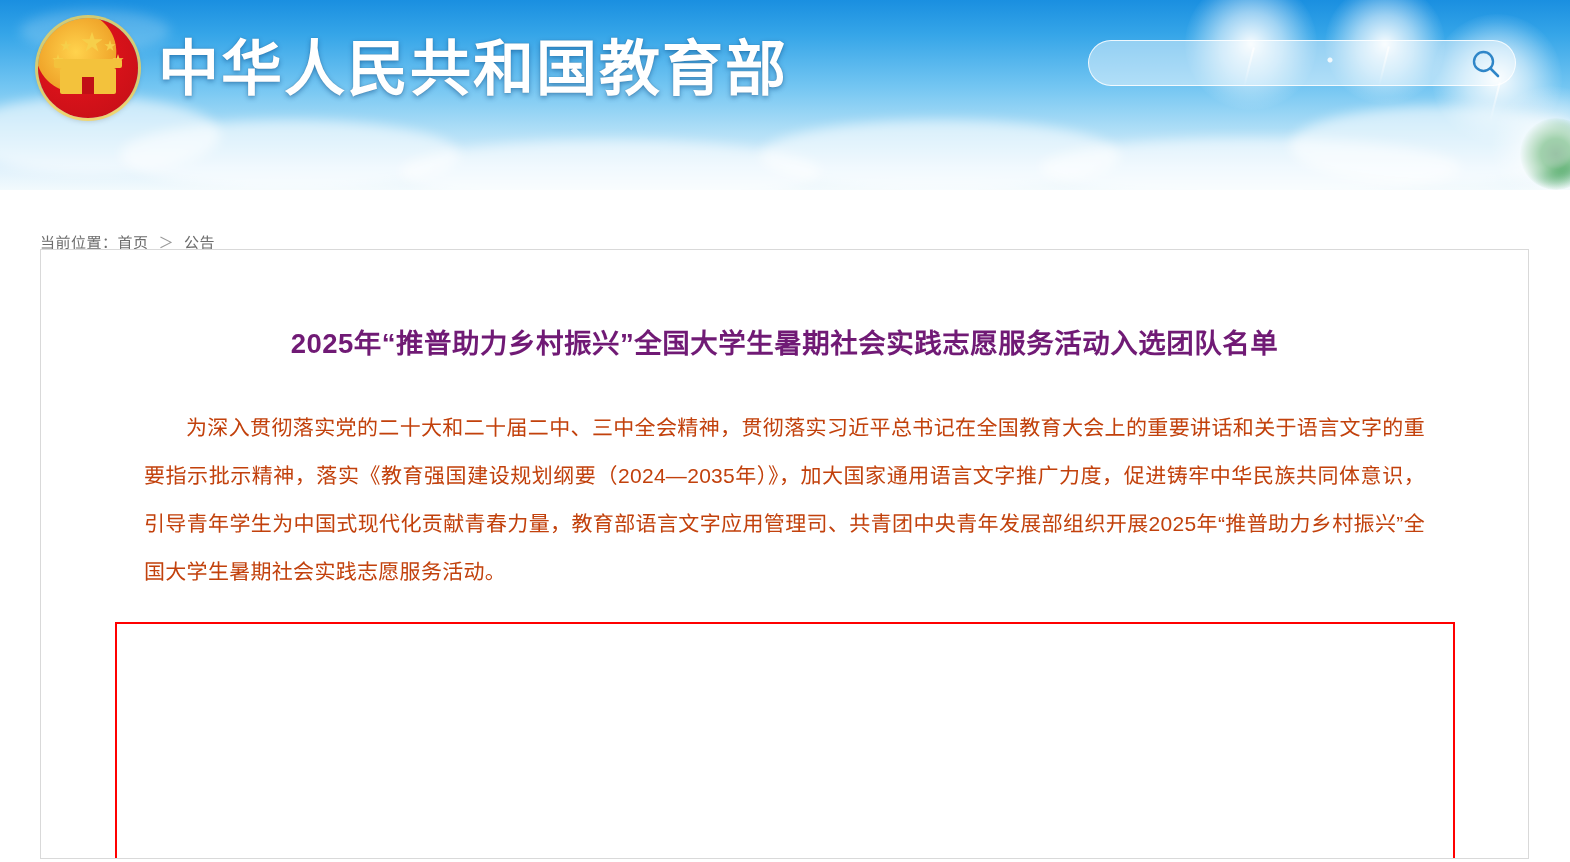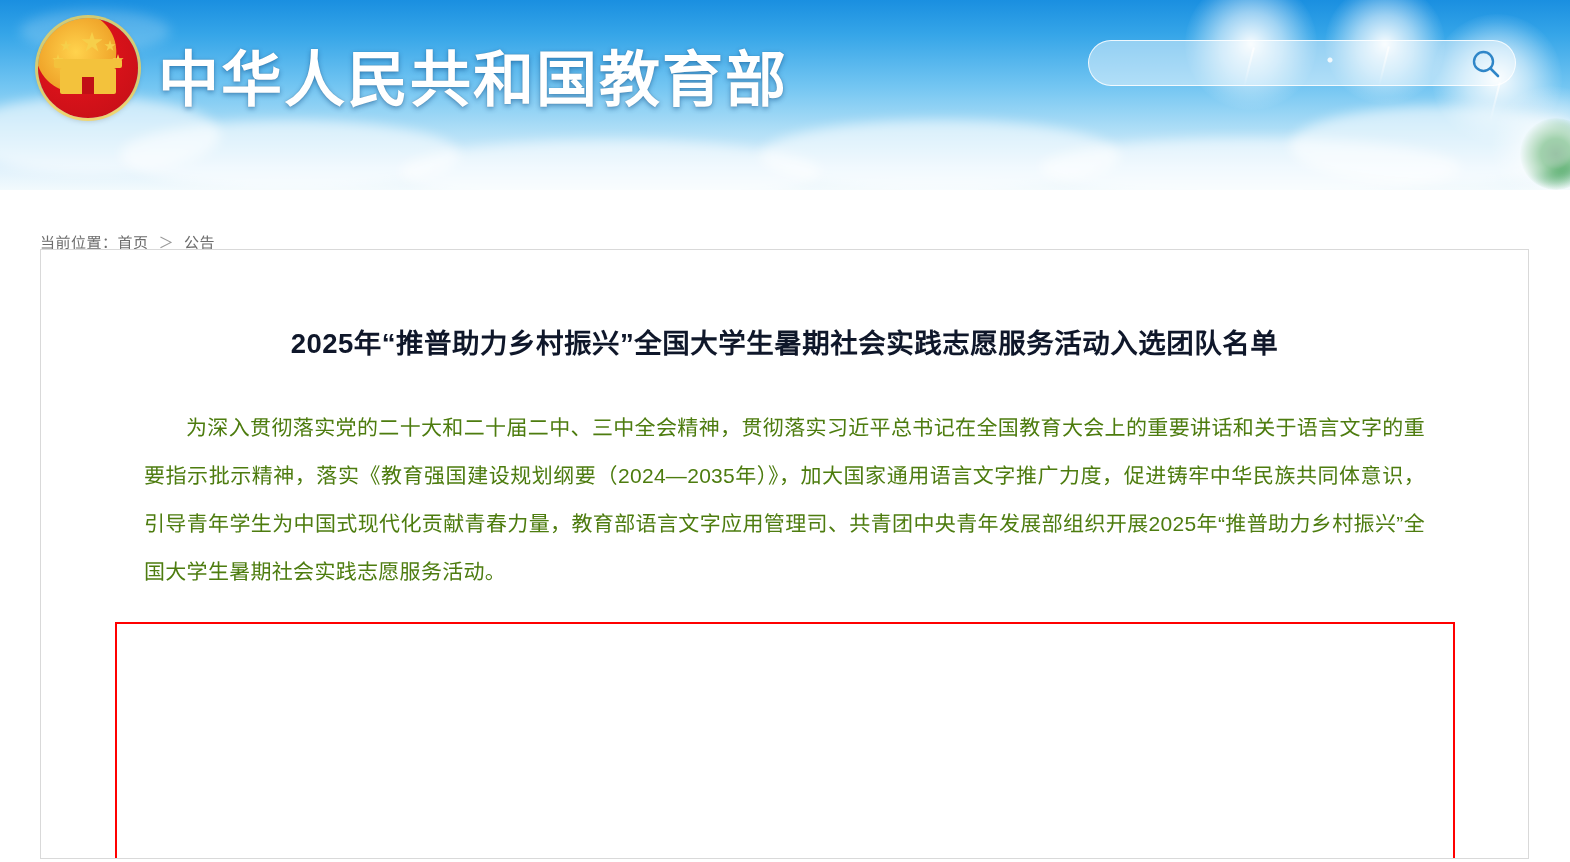--- a/index.html
+++ b/index.html
@@ -114,21 +114,21 @@
     line-height: 1;
   }
   .emblem .s0 { left: 43px; top: 14px; font-size: 22px; }
   .emblem .s1 { left: 22px; top: 22px; font-size: 12px; }
   .emblem .s2 { left: 14px; top: 36px; font-size: 12px; }
   .emblem .s3 { left: 66px; top: 22px; font-size: 12px; }
   .emblem .s4 { left: 74px; top: 36px; font-size: 12px; }
 
   .site-title {
     position: absolute;
-    left: 158px; top: 30px;
+    left: 158px; top: 19px;
     color: #ffffff;
     font-size: 61px;
     font-weight: 700;
     letter-spacing: 2px;
     text-shadow: 0 2px 5px rgba(0,60,120,0.45), 0 0 1px rgba(0,0,0,0.3);
     font-family: "DejaVu Sans", "Liberation Sans", sans-serif;
     white-space: nowrap;
   }
   .site-subtitle {
     position: absolute;
@@ -203,30 +203,30 @@
     border: 1px solid #d9d9d9;
     box-sizing: border-box;
     overflow: hidden;
   }
 
   .article-title {
     margin: 75px 120px 0 120px;
     text-align: center;
     font-size: 27.5px;
     font-weight: 700;
-    color: #0f172a;
+    color: #701a75;
     line-height: 1.4;
     letter-spacing: .5px;
   }
 
   .para {
     margin: 40px 103px 0 103px;
     font-size: 21px;
     line-height: 48px;
-    color: #4d7c0f;
+    color: #c2410c;
     text-align: justify;
     text-indent: 2em;
     letter-spacing: .3px;
   }
 
   .highlight-box {
     position: absolute;
     left: 74px;
     top: 372px;
     width: 1340px;

